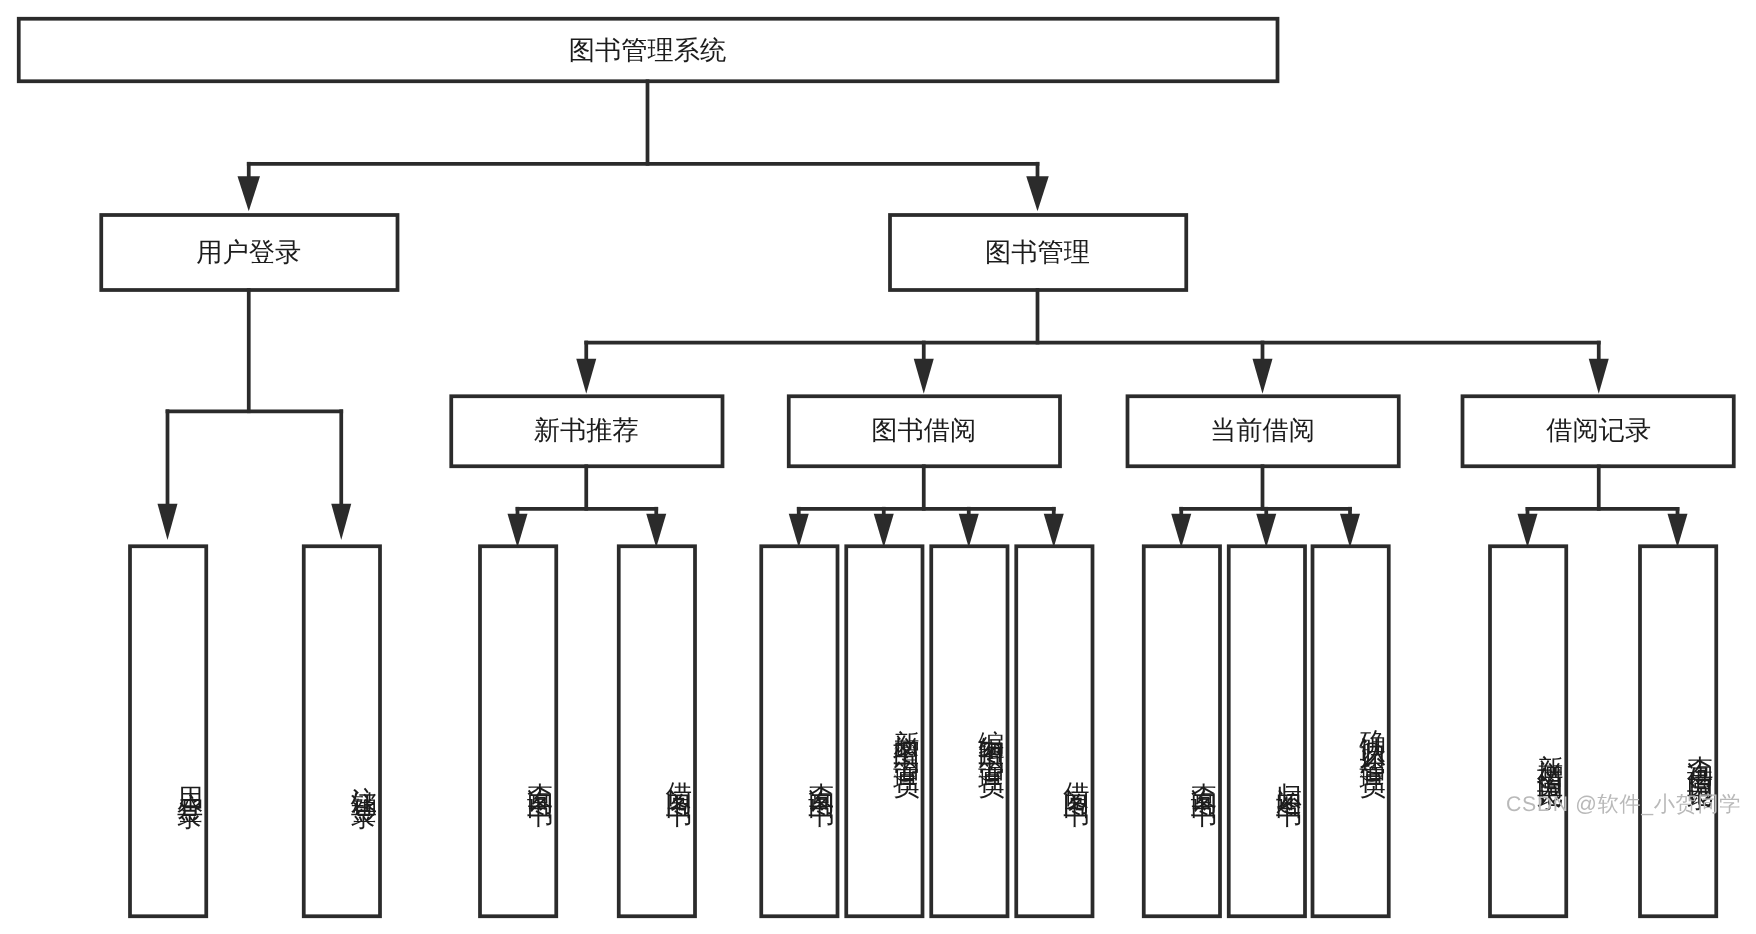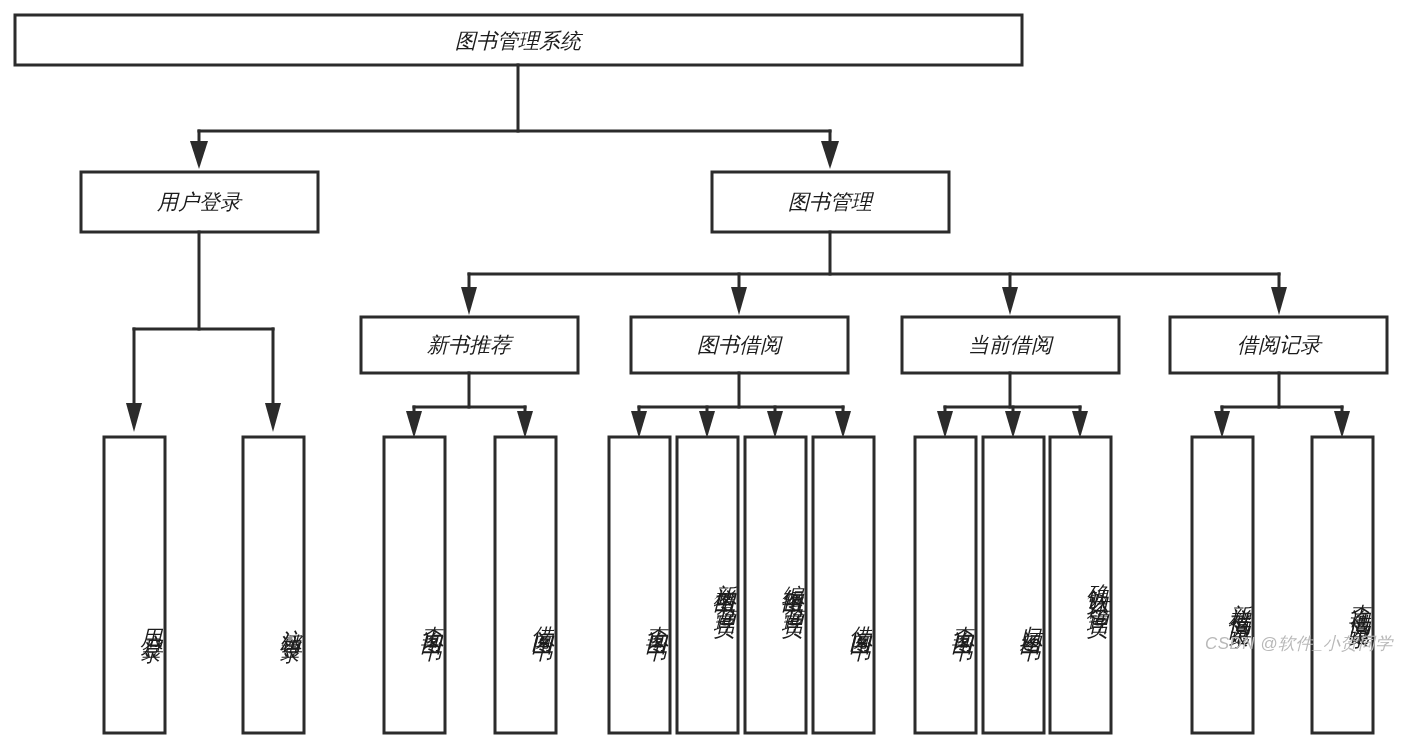--- a/index.html
+++ b/index.html
@@ -11,21 +11,20 @@
     width: 1405px;
     height: 747px;
     font-family: "Liberation Sans", "DejaVu Sans", sans-serif;
     overflow: hidden;
     position: relative;
   }
   #diagram-root {
     position: relative;
     width: 1405px;
     height: 661px;
-    font-style: italic;
   }
   svg.tree-svg {
     position: absolute;
     left: 0;
     top: 0;
     width: 1405px;
     height: 747px;
     display: block;
   }
   .node-box {

